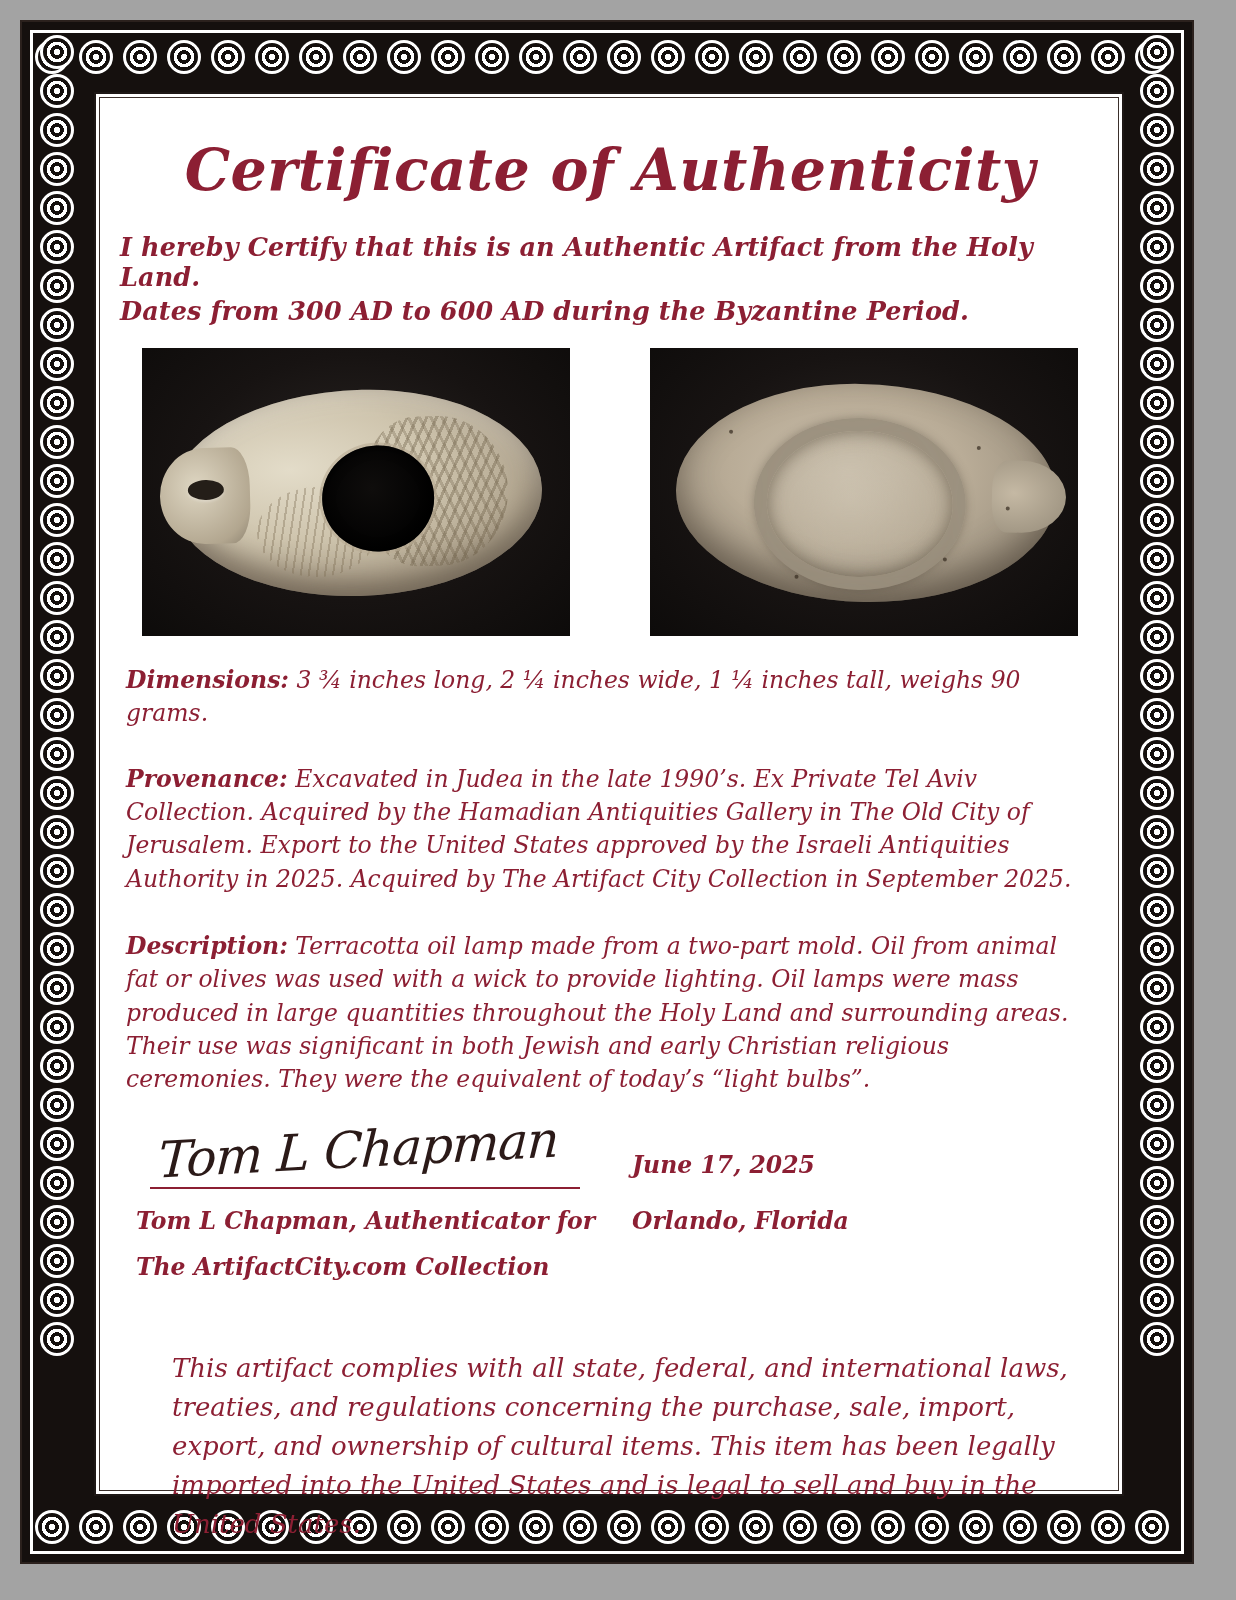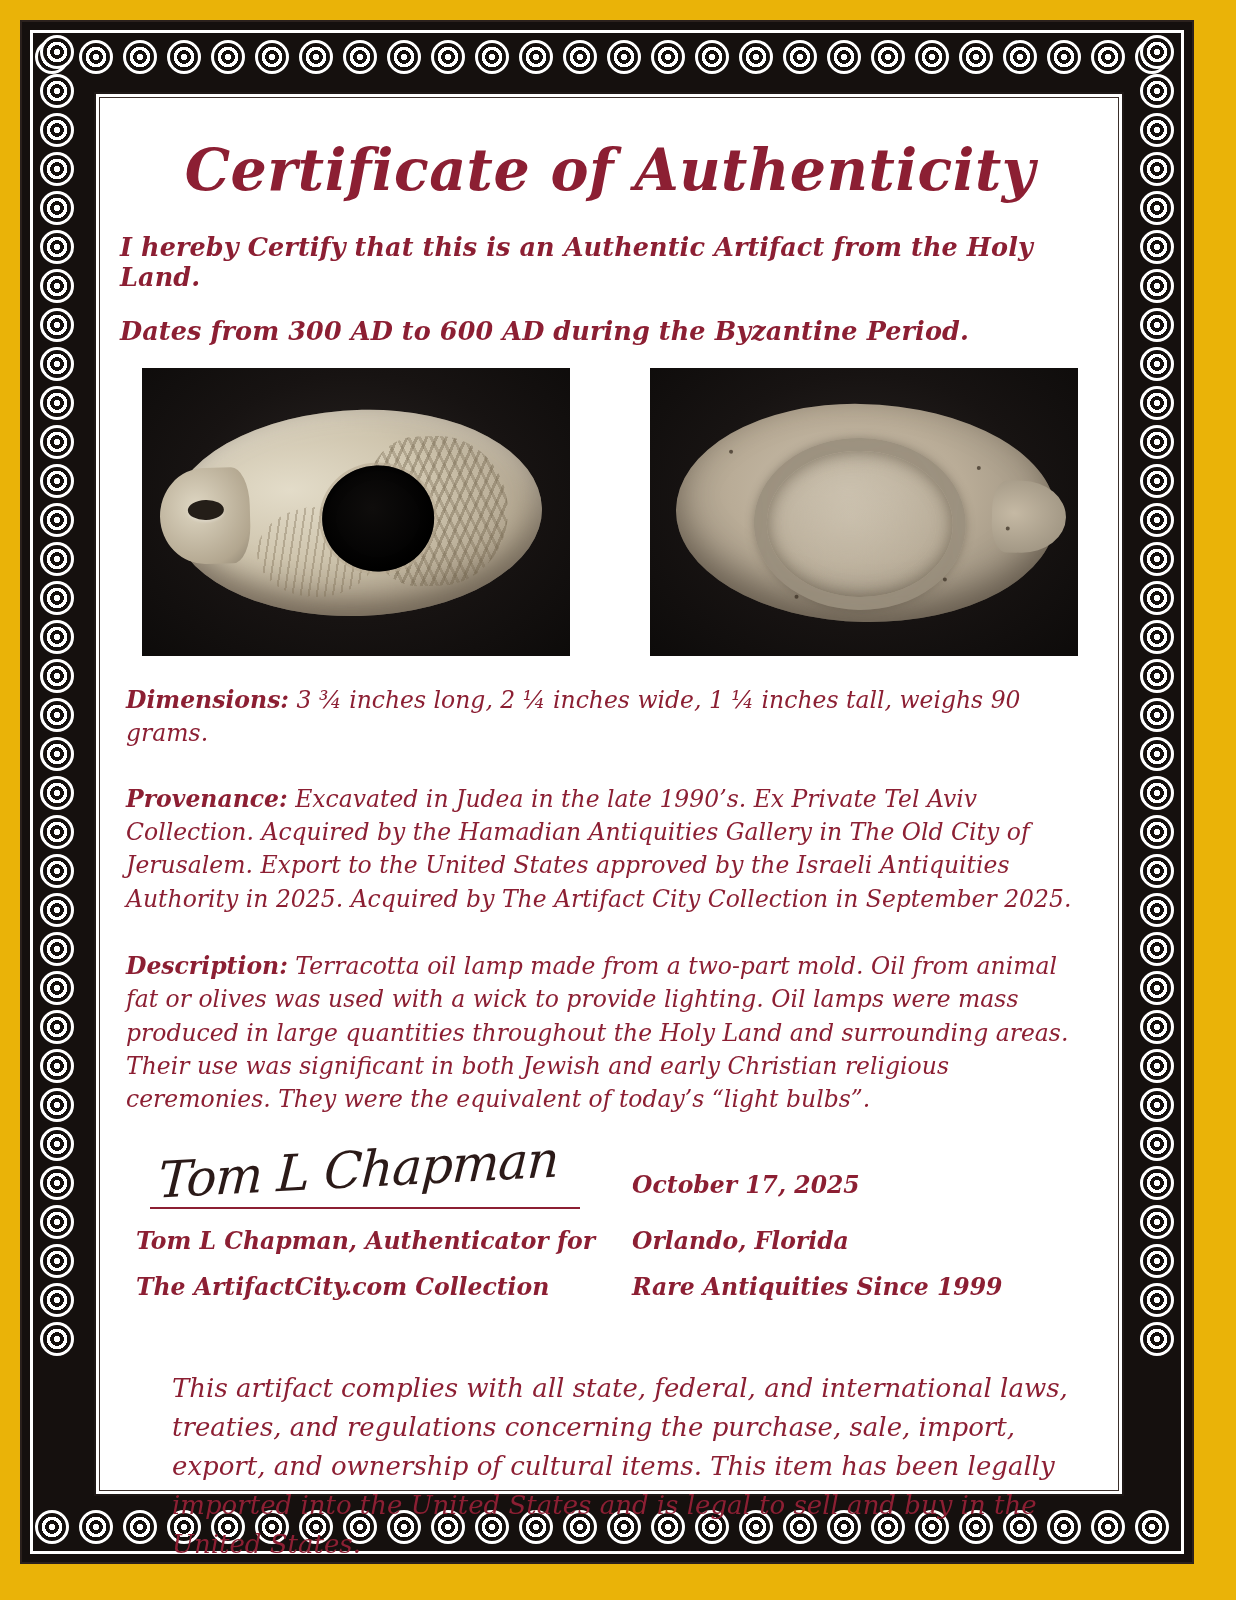--- a/index.html
+++ b/index.html
@@ -14,21 +14,21 @@
     overflow: hidden;
     font-family: "Liberation Serif", serif;
   }
 
   
   .page {
     position: absolute;
     left: 0; top: 0;
     width: 1236px;
     height: 1600px;
-    background: #eab308;
+    background: #a3a3a3;
   }
 
   
   .border-outer {
     position: absolute;
     left: 22px;
     top: 22px;
     width: 1170px;
     height: 1540px;
     background: #15100e;
@@ -123,21 +123,21 @@
     text-align: left;
     font-family: "DejaVu Serif", serif;
     font-style: italic;
     font-weight: bold;
     font-size: 25.5px;
     color: #8c1f33;
     margin-top: 32px;
     letter-spacing: 0.1px;
   }
   .certify-line.second {
-    margin-top: 24px;
+    margin-top: 4px;
   }
 
   
   .photo-row {
     display: flex;
     justify-content: space-between;
     margin-top: 22px;
     padding: 0 22px 0 22px;
   }
   .photo {
@@ -511,21 +511,20 @@
 
     <div class="block description">
       <b>Description:</b><span> Terracotta oil lamp made from a two-part mold. Oil from animal fat or olives was used with a wick to provide lighting. Oil lamps were mass produced in large quantities throughout the Holy Land and surrounding areas. Their use was significant in both Jewish and early Christian religious ceremonies. They were the equivalent of today’s “light bulbs”.</span>
     </div>
 
     <div class="sig-area">
       <div class="sig-script">Tom L Chapman</div>
       <div class="sig-line"></div>
       <div class="sig-name">Tom L Chapman, Authenticator for</div>
       <div class="sig-org">The ArtifactCity.com Collection</div>
-      <div class="sig-date">October 17, 2025</div>
+      <div class="sig-date">June 17, 2025</div>
       <div class="sig-city">Orlando, Florida</div>
-      <div class="sig-tagline">Rare Antiquities Since 1999</div>
     </div>
 
     <div class="legal">This artifact complies with all state, federal, and international laws, treaties, and regulations concerning the purchase, sale, import, export, and ownership of cultural items. This item has been legally imported into the United States and is legal to sell and buy in the  United States.</div>
 
   </div>
 </div>
 
 </body></html>

